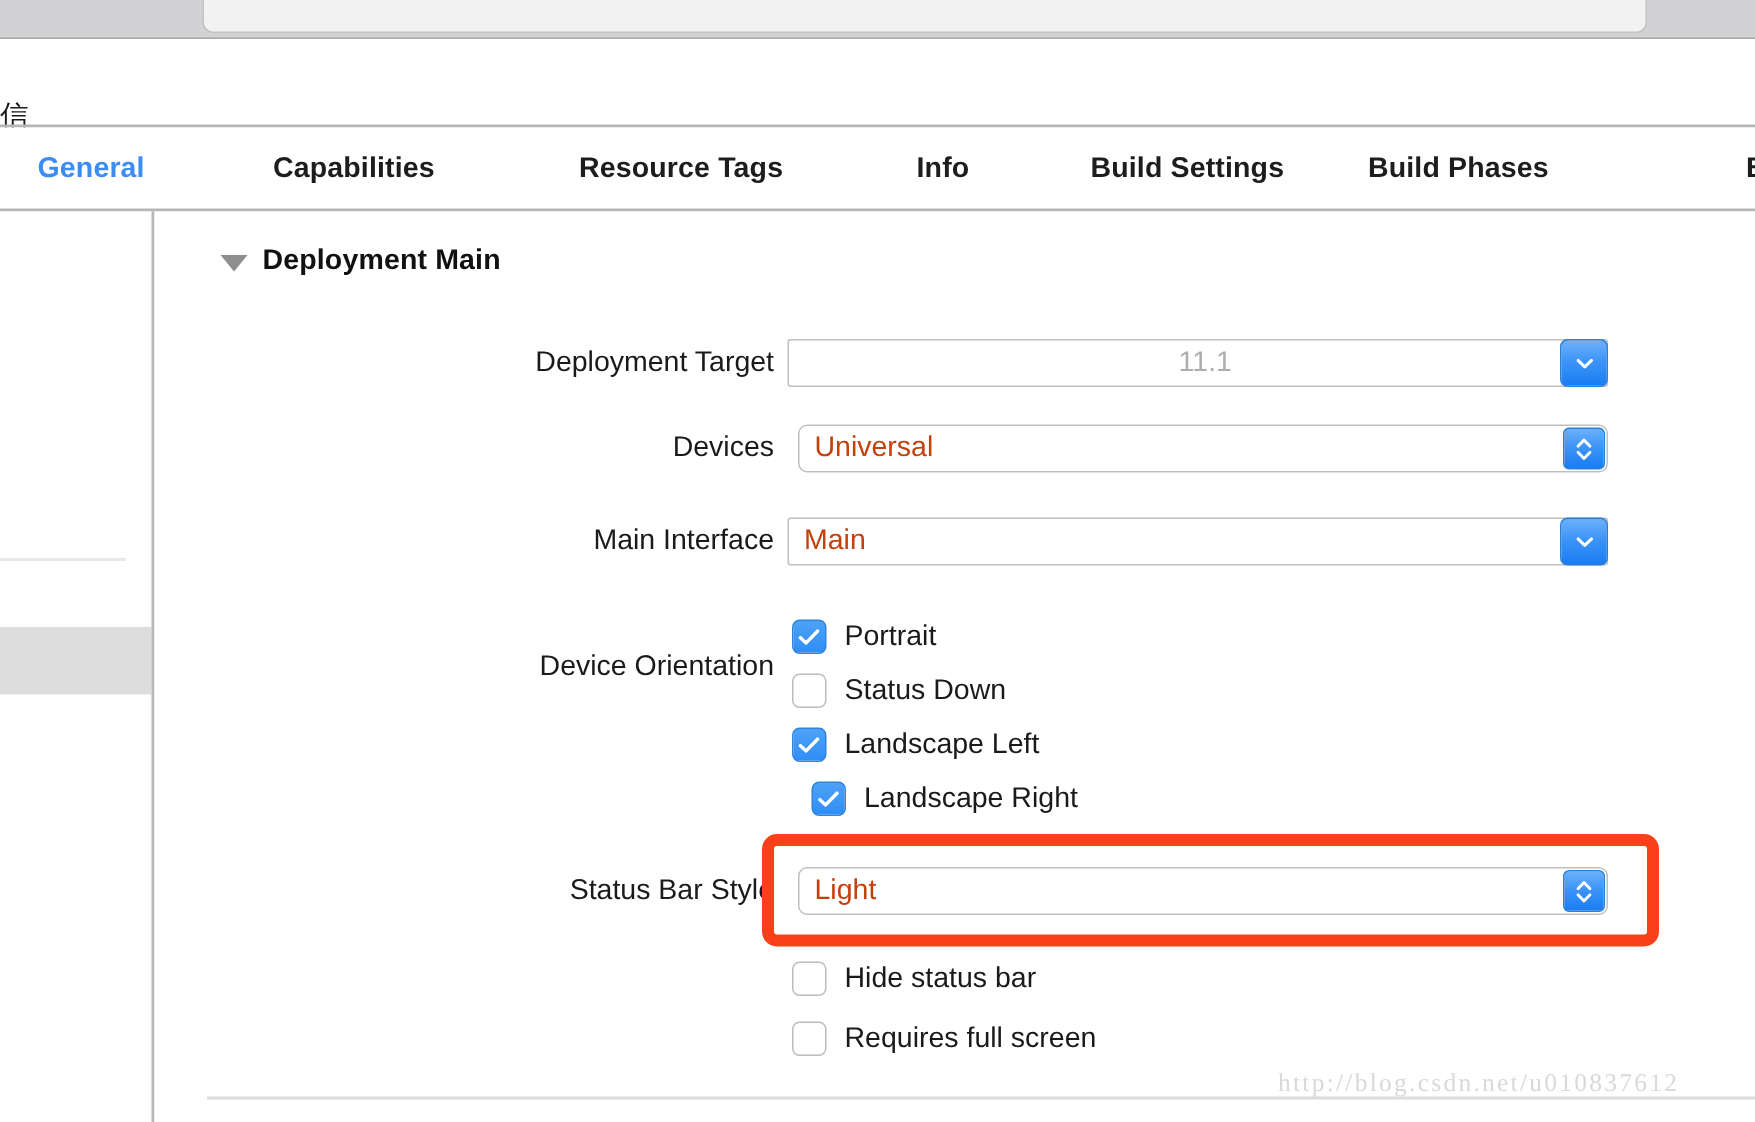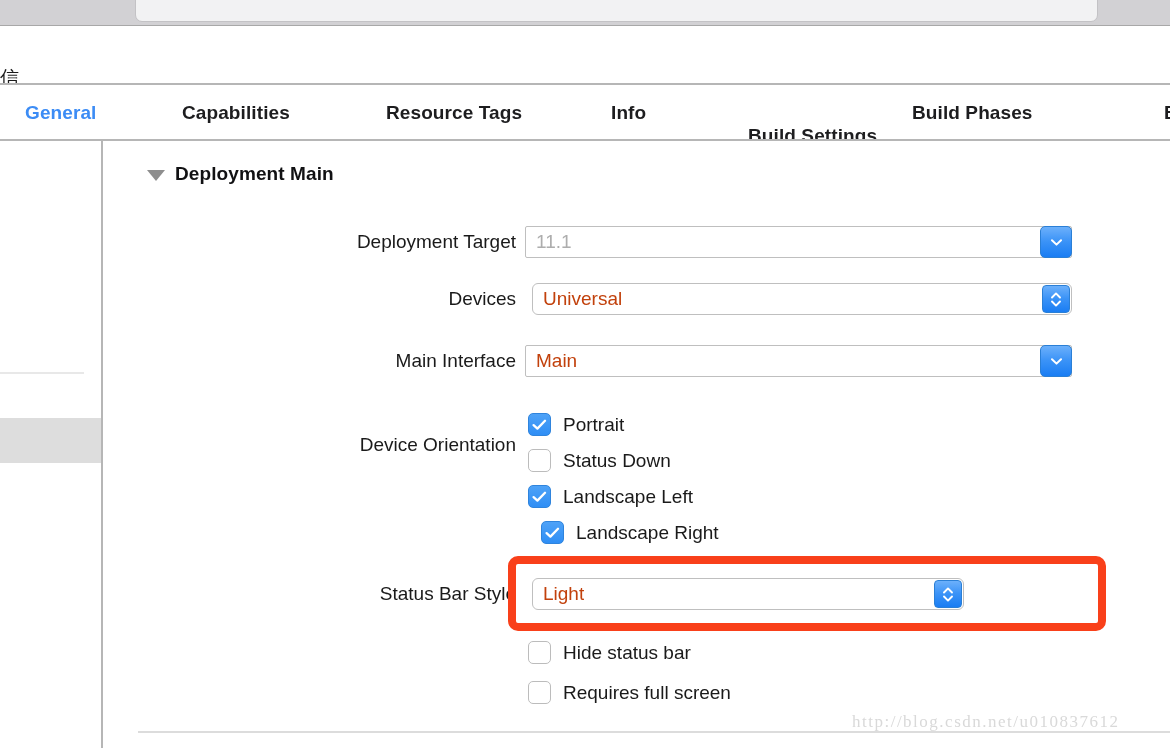--- a/index.html
+++ b/index.html
@@ -261,42 +261,42 @@
   <div class="breadcrumb-bar">
     <div class="breadcrumb-text">信</div>
   </div>
   <div class="breadcrumb-divider"></div>
 
   <div class="tabbar" id="tabbar">
       <div class="tab active" style="left: 25px;">General</div>
       <div class="tab" style="left: 182px;">Capabilities</div>
       <div class="tab" style="left: 386px;">Resource Tags</div>
       <div class="tab" style="left: 611px;">Info</div>
-      <div class="tab" style="left: 748px; margin-top: 23px;">Build Settings</div>
+      <div class="tab" style="left: 727px;">Build Settings</div>
       <div class="tab" style="left: 912px;">Build Phases</div>
       <div class="tab" style="left: 1164px;">B</div>
     </div>
   <div class="tabbar-divider"></div>
 
   <div class="sidebar">
     <div class="sidebar-faint-line"></div>
     <div class="sidebar-selected-row"></div>
   </div>
   <div class="sidebar-divider"></div>
 
   <div class="content">
 
     <div class="section-header">
       <span class="disclosure-triangle"></span>
       <span class="section-title">Deployment Main</span>
     </div>
 
     <div id="rows">
         <div class="row-label" style="top: 90px;">Deployment Target</div>
-        <div class="field square" style="left: 422px; top: 85px; width: 547px;">
+        <div class="field square" style="left: 422px; top: 85px; width: 547px; justify-content: center;">
           <div class="field-value placeholder">11.1</div>
           <div class="blue-btn">
             <span class="chev">
               <svg width="11" height="7" viewBox="0 0 11 7">
                 <path d="M1 1.3 L5.5 5.6 L10 1.3" fill="none" stroke="#ffffff" stroke-width="2" stroke-linecap="round" stroke-linejoin="round"></path>
               </svg>
             </span>
           </div>
         </div>
         <div class="row-label" style="top: 147px;">Devices</div>
@@ -345,21 +345,21 @@
         </div>
         <div class="checkline" style="left: 425px; top: 380px; padding-left: 13px;">
           <span class="checkbox checked">
             <svg width="15" height="12" viewBox="0 0 15 12">
               <path d="M1.6 6.1 L5.4 9.6 L13 1.8" fill="none" stroke="#ffffff" stroke-width="2.3" stroke-linecap="round" stroke-linejoin="round"></path>
             </svg>
           </span>
           <span class="check-label">Landscape Right</span>
         </div>
         <div class="row-label" style="top: 442px;">Status Bar Style</div>
-        <div class="field rounded" style="left: 429px; top: 437px; width: 432px; text-align: right;">
+        <div class="field rounded" style="left: 429px; top: 437px; width: 540px; text-align: right;">
           <div class="field-value">Light</div>
           <div class="blue-btn small">
             <span class="chev" style="height:17px;width:12px">
               <svg width="12" height="17" viewBox="0 0 12 17">
                 <path d="M2 6.5 L6 2.4 L10 6.5" fill="none" stroke="#ffffff" stroke-width="1.9" stroke-linecap="round" stroke-linejoin="round"></path>
                 <path d="M2 10.5 L6 14.6 L10 10.5" fill="none" stroke="#ffffff" stroke-width="1.9" stroke-linecap="round" stroke-linejoin="round"></path>
               </svg>
             </span>
           </div>
         </div>

